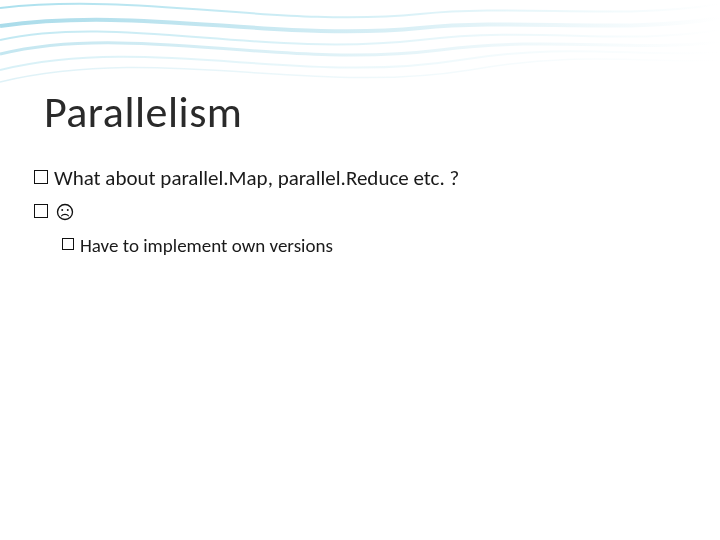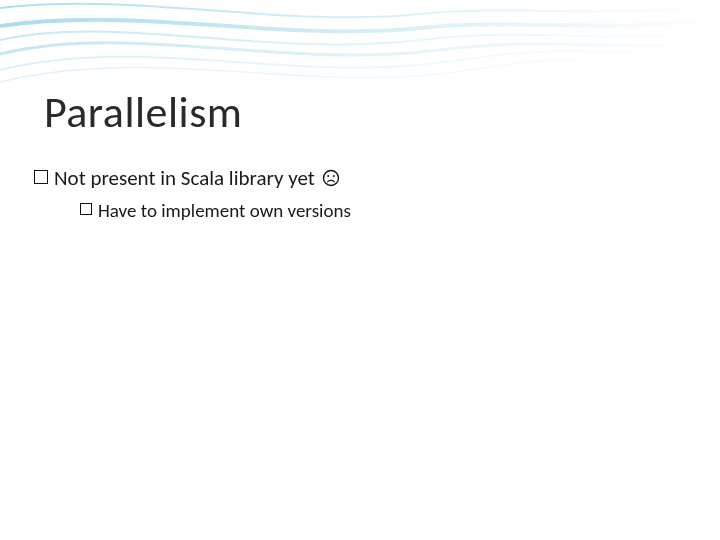--- a/index.html
+++ b/index.html
@@ -57,21 +57,21 @@
     margin-right: 6px;
     margin-top: 7px;
     box-sizing: border-box;
     flex: 0 0 auto;
   }
   .bullet .text {
     flex: 1 1 auto;
   }
 
   .sub {
-    margin-left: 52px;
+    margin-left: 34px;
     font-size: 19px;
   }
   .sub .marker {
     width: 12px;
     height: 12px;
     margin-top: 6px;
   }
 
   .emoji-sad {
     display: inline-block;
@@ -102,25 +102,28 @@
     <path d="M0,40 C120,14 260,58 420,40 C540,26 620,46 720,30" fill="none" stroke="url(#g1)" stroke-width="2" opacity="0.55"></path>
     <path d="M0,54 C130,22 280,70 440,50 C550,36 630,52 720,42" fill="none" stroke="url(#g2)" stroke-width="3" opacity="0.45"></path>
     <path d="M0,70 C150,34 300,86 460,60 C570,42 640,58 720,52" fill="none" stroke="url(#g1)" stroke-width="2" opacity="0.35"></path>
     <path d="M0,82 C160,44 310,96 470,70 C580,50 650,64 720,60" fill="none" stroke="url(#g2)" stroke-width="1.5" opacity="0.25"></path>
   </svg>
 </div>
 
 <div class="content">
   <h1 class="title">Parallelism</h1>
 
+  <div class="bullet">
+    <span class="marker"></span>
+    <span class="text">What about parallel.Map, parallel.Reduce etc. ?</span>
+  </div>
 
   <div class="bullet">
     <span class="marker"></span>
     <span class="text">
-      <span>Not present in Scala library yet</span>
       <svg class="emoji-sad" viewBox="0 0 24 24">
         <circle cx="12" cy="12" r="10" fill="none" stroke="#111" stroke-width="1.8"></circle>
         <circle cx="8.3" cy="9.4" r="1.3" fill="#111"></circle>
         <circle cx="15.7" cy="9.4" r="1.3" fill="#111"></circle>
         <path d="M7.5 17 C9 14.5, 15 14.5, 16.5 17" fill="none" stroke="#111" stroke-width="1.6" stroke-linecap="round"></path>
       </svg>
     </span>
   </div>
 
   <div class="bullet sub">

